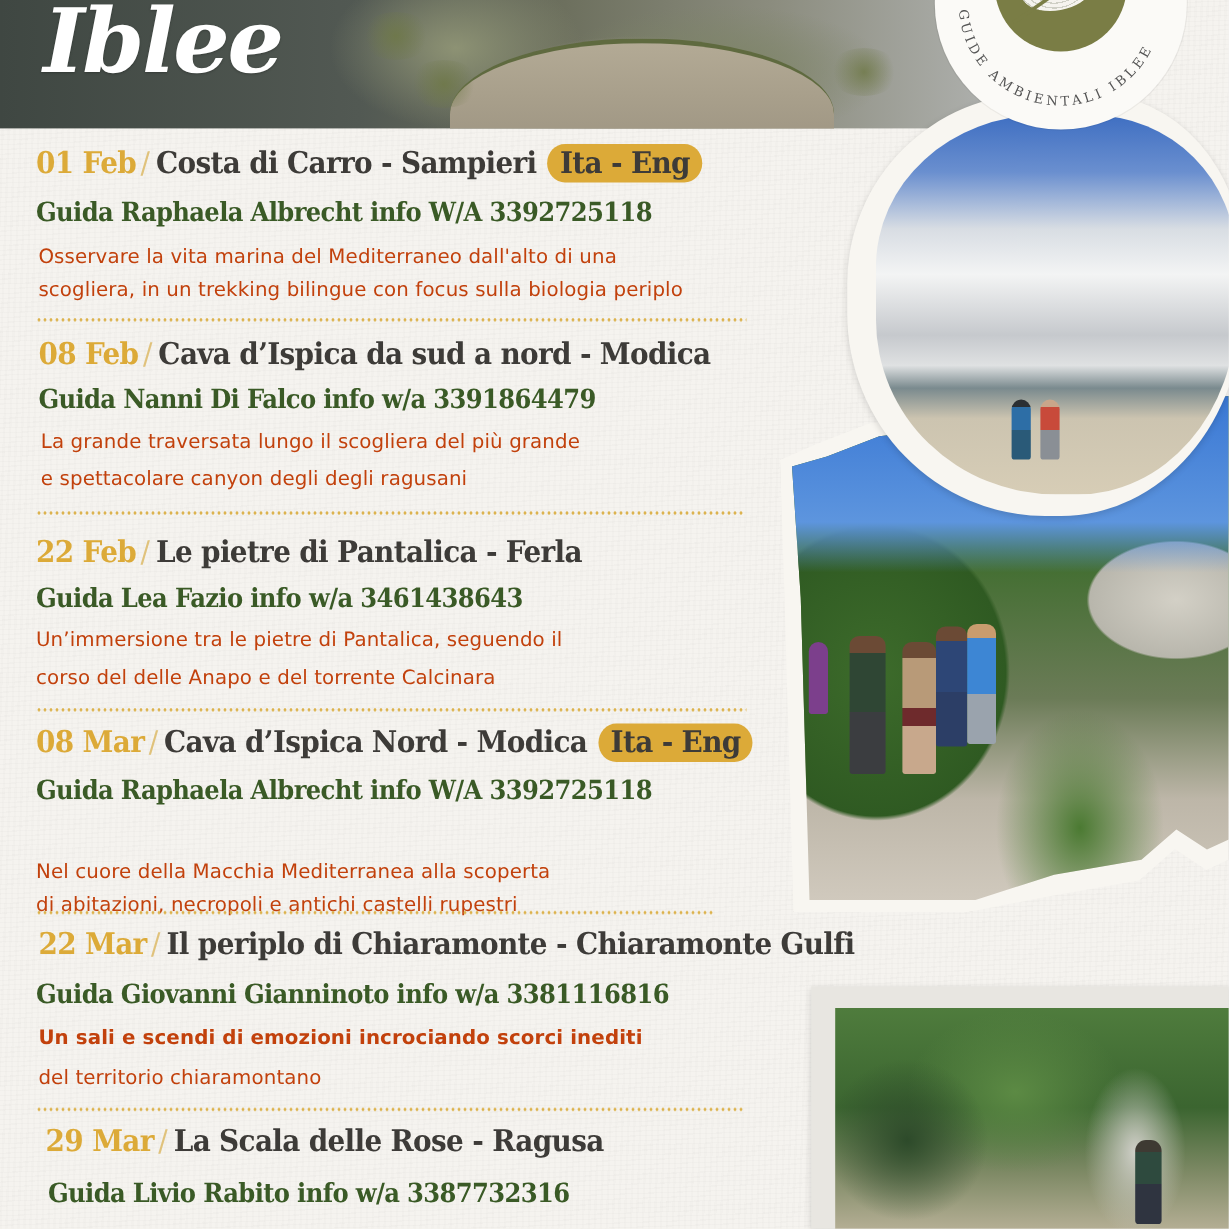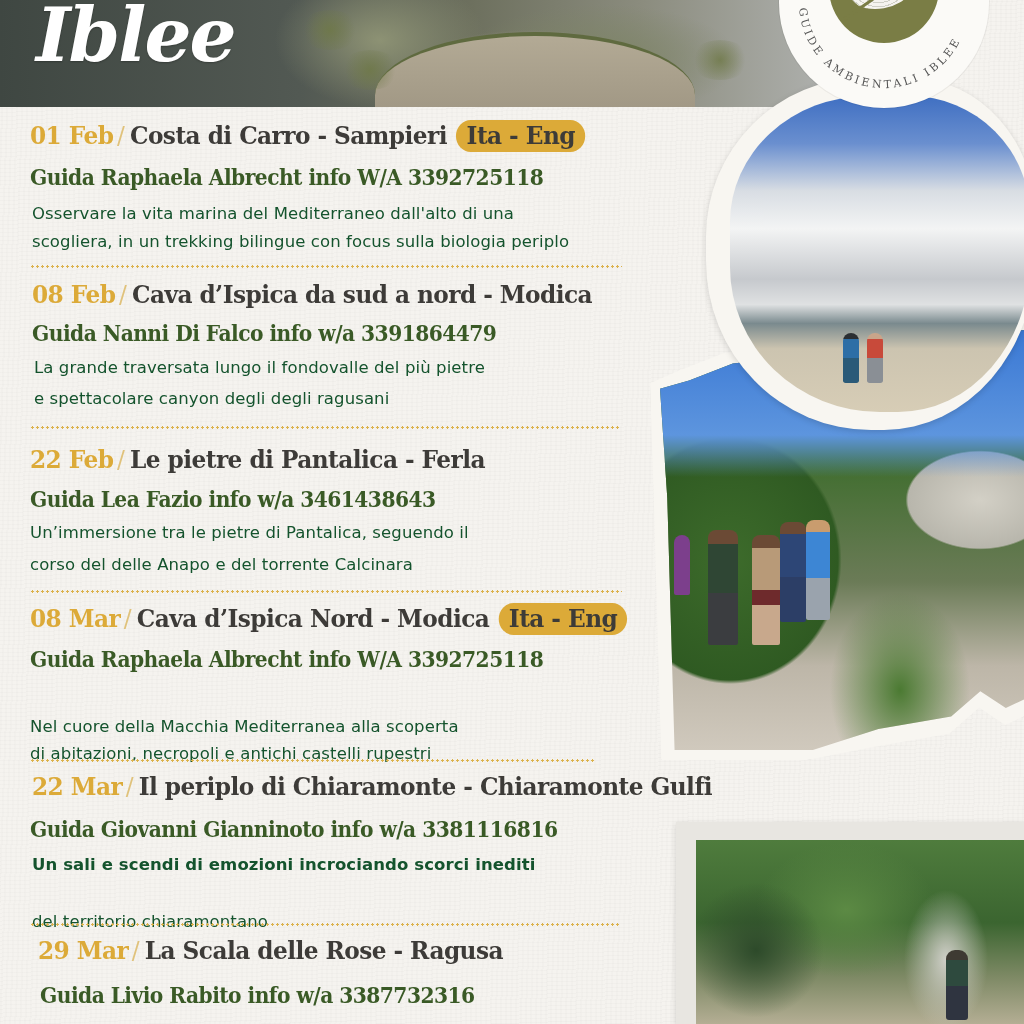--- a/index.html
+++ b/index.html
@@ -138,21 +138,21 @@
     border-radius: 18px; padding: 1px 11px 2px; margin-left: 10px;
   }
   .guide {
     position: absolute; white-space: nowrap;
     font-family: "DejaVu Serif", serif; font-weight: bold; font-size: 22px;
     letter-spacing: -0.6px; color: #3a5a26;
     transform: scaleX(0.92); transform-origin: left center;
   }
   .desc {
     position: absolute; white-space: nowrap;
-    font-family: "DejaVu Sans", sans-serif; font-size: 16.5px; color: #14532d;
+    font-family: "DejaVu Sans", sans-serif; font-size: 16.5px; color: #c2410c;
     line-height: 28px; letter-spacing: 0.1px;
   }
   .divider {
     position: absolute; height: 3px; left: 30px; width: 592px;
     background-image: radial-gradient(circle, #dcb24c 1.1px, rgba(0,0,0,0) 1.4px);
     background-size: 5px 3px;
   }
 </style>
 </head>
 <body>
@@ -208,21 +208,21 @@
   </div>
   <div class="guide" style="left:30px;top:164px;">Guida Raphaela Albrecht info W/A  3392725118</div>
   <div class="desc" style="left:32px;top:200px;">Osservare la vita marina del Mediterraneo dall'alto di una</div>
   <div class="desc" style="left:32px;top:228px;">scogliera, in un trekking bilingue con focus sulla biologia periplo</div>
   <div class="divider" style="top:265px;"></div>
 
   <div class="event-title" style="left:32px;top:280px;">
     <span class="date">08 Feb</span><span class="slash">/</span><span>Cava d’Ispica da sud a nord - Modica</span>
   </div>
   <div class="guide" style="left:32px;top:320px;">Guida Nanni Di Falco info w/a 3391864479</div>
-  <div class="desc" style="left:34px;top:354px;">La grande traversata lungo il fondovalle del più pietre</div>
+  <div class="desc" style="left:34px;top:354px;">La grande traversata lungo il scogliera del più grande</div>
   <div class="desc" style="left:34px;top:385px;">e spettacolare canyon degli degli ragusani</div>
   <div class="divider" style="top:426px;width:590px;"></div>
 
   <div class="event-title" style="left:30px;top:445px;">
     <span class="date">22 Feb</span><span class="slash">/</span><span>Le pietre di Pantalica - Ferla</span>
   </div>
   <div class="guide" style="left:30px;top:486px;">Guida Lea Fazio info w/a 3461438643</div>
   <div class="desc" style="left:30px;top:519px;">Un’immersione tra le pietre di Pantalica, seguendo il</div>
   <div class="desc" style="left:30px;top:551px;">corso del delle Anapo e del torrente Calcinara</div>
   <div class="divider" style="top:590px;"></div>
@@ -233,20 +233,20 @@
   <div class="guide" style="left:30px;top:646px;">Guida Raphaela Albrecht info W/A 3392725118</div>
   <div class="desc" style="left:30px;top:688px;margin-top:25px;">Nel cuore della Macchia Mediterranea alla scoperta</div>
   <div class="desc" style="left:30px;top:740px;">di abitazioni, necropoli e antichi castelli rupestri</div>
   <div class="divider" style="top:759px;width:565px;"></div>
 
   <div class="event-title" style="left:32px;top:772px;">
     <span class="date">22 Mar</span><span class="slash">/</span><span>Il periplo di Chiaramonte - Chiaramonte Gulfi</span>
   </div>
   <div class="guide" style="left:30px;top:816px;">Guida Giovanni Gianninoto info w/a 3381116816</div>
   <div class="desc" style="left:32px;top:851px;font-weight:bold;">Un sali e scendi di emozioni incrociando scorci inediti</div>
-  <div class="desc" style="left:32px;top:908px;text-align:center;">del territorio chiaramontano</div>
+  <div class="desc" style="left:32px;top:884px;text-align:center;">del territorio chiaramontano</div>
   <div class="divider" style="top:923px;width:590px;"></div>
 
   <div class="event-title" style="left:38px;top:936px;">
     <span class="date">29 Mar</span><span class="slash">/</span><span>La Scala delle Rose - Ragusa</span>
   </div>
   <div class="guide" style="left:40px;top:982px;">Guida Livio Rabito info w/a 3387732316</div>
 </div>
 
 </body></html>

